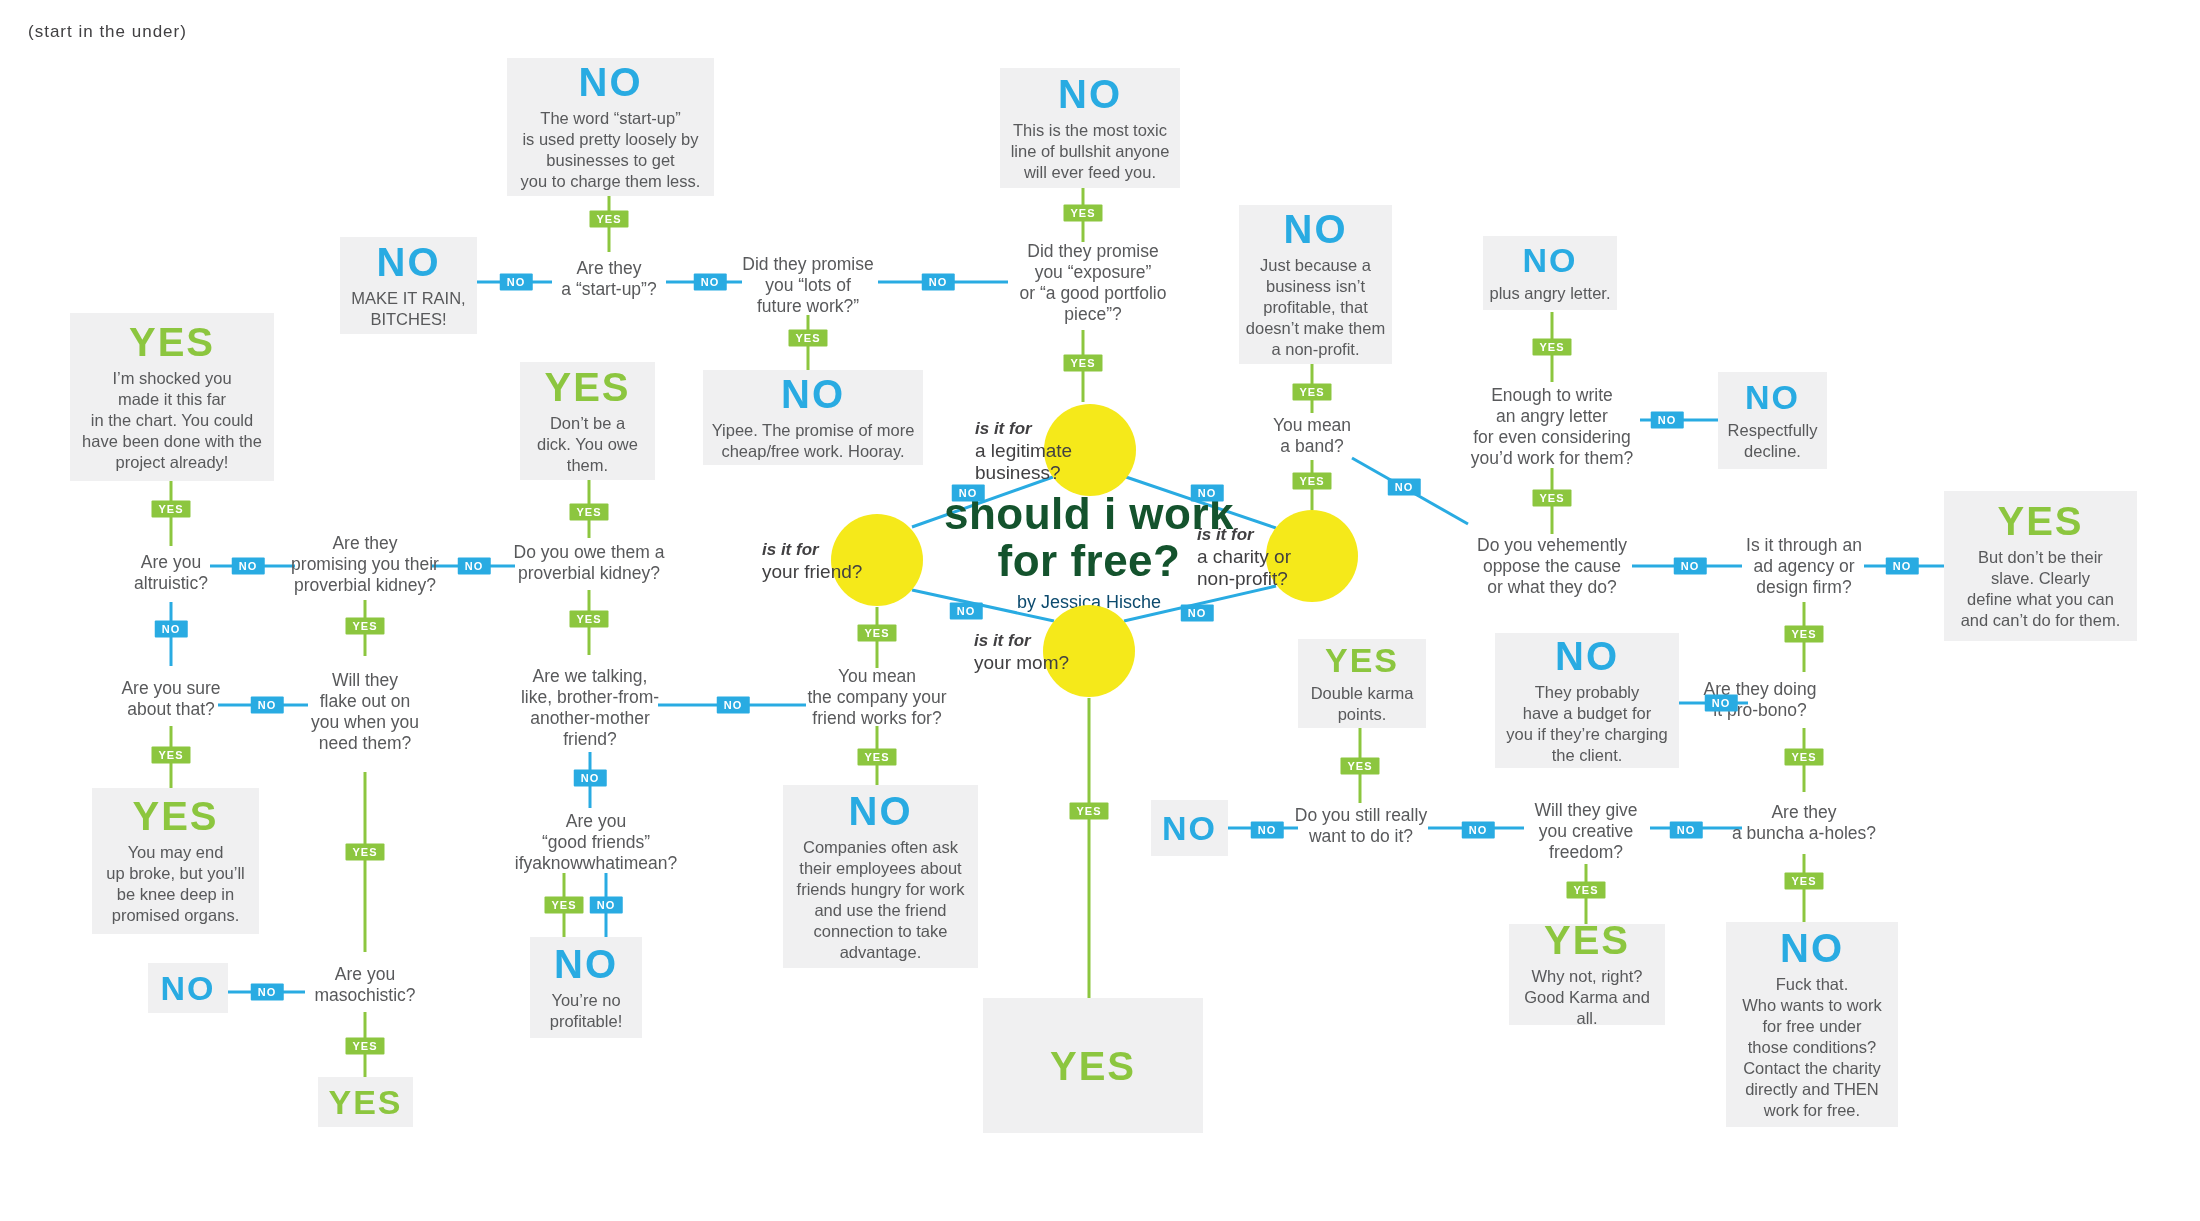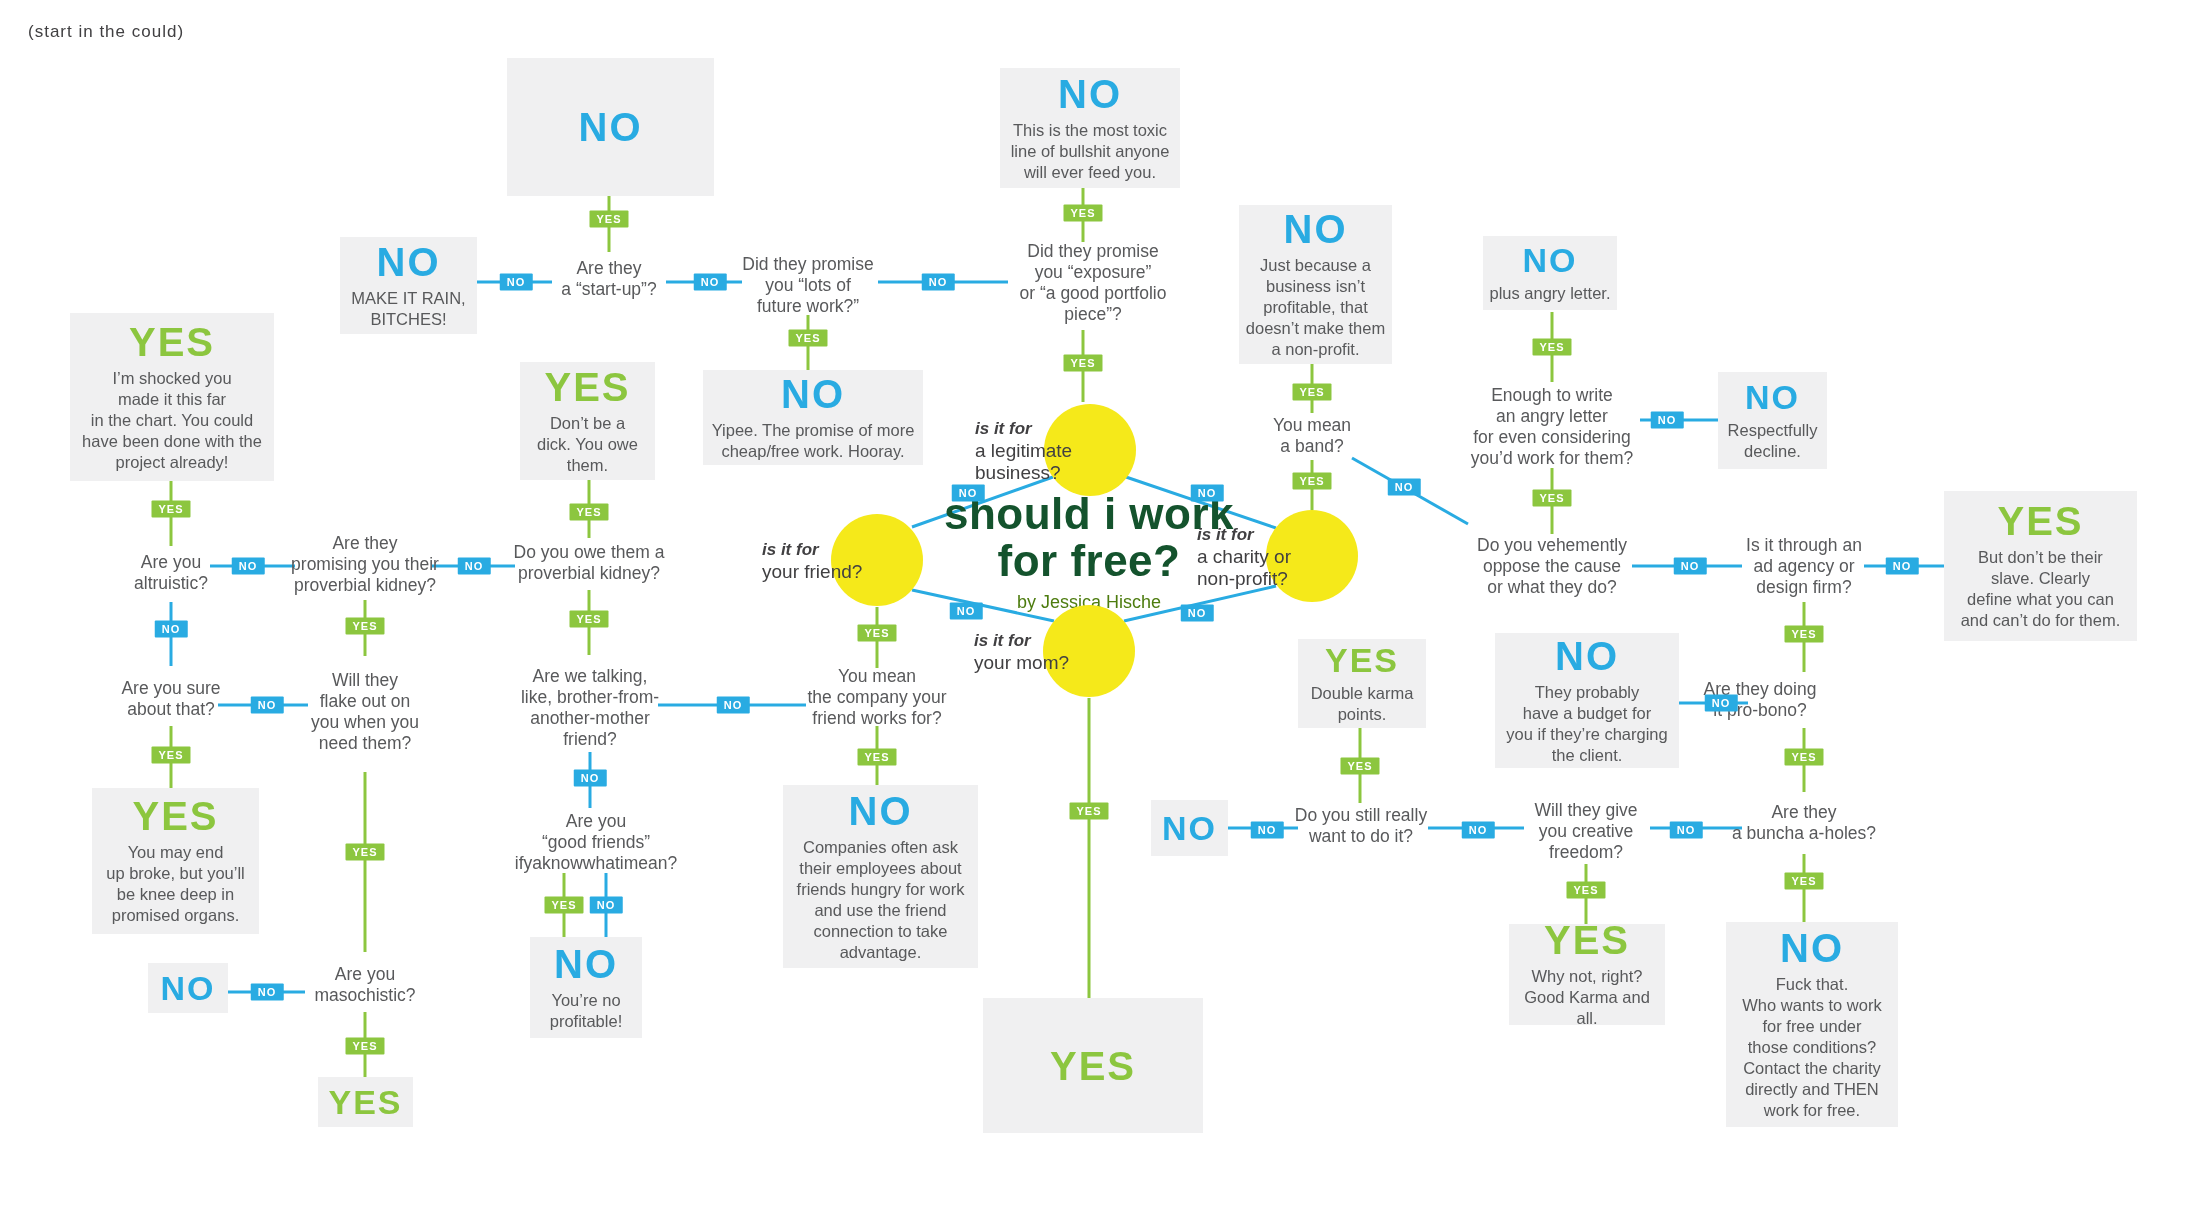--- a/index.html
+++ b/index.html
@@ -47,21 +47,21 @@
     padding:3px 7px;line-height:1;border-radius:1px;
   }
   .badge.yes{background:#8cc63f;}
   .badge.no{background:#29abe2;}
 
   .title{
     position:absolute;left:1089px;top:551px;transform:translate(-50%,-50%);
     text-align:center;width:500px;
   }
   .title-main{font-size:44px;line-height:47px;font-weight:bold;color:#14532d;letter-spacing:0.5px;}
-  .title-by{font-size:18px;color:#4d7c0f;margin-top:8px;}
+  .title-by{font-size:18px;color:#0c4a6e;margin-top:8px;}
 </style>
 </head>
 <body>
 
 <div id="stage">
 
   <svg id="wires">
 
     <line class="ln-g" x1="171" y1="481" x2="171" y2="546"></line>
     <line class="ln-g" x1="365" y1="600" x2="365" y2="656"></line>
@@ -106,21 +106,21 @@
     <line class="ln-b" x1="1228" y1="828" x2="1298" y2="828"></line>
     <line class="ln-b" x1="1428" y1="828" x2="1524" y2="828"></line>
     <line class="ln-b" x1="1650" y1="828" x2="1742" y2="828"></line>
     <line class="ln-b" x1="912" y1="527" x2="1053" y2="477"></line>
     <line class="ln-b" x1="1126" y1="477" x2="1276" y2="528"></line>
     <line class="ln-b" x1="912" y1="590" x2="1054" y2="621"></line>
     <line class="ln-b" x1="1124" y1="621" x2="1276" y2="586"></line>
     <line class="ln-b" x1="1352" y1="458" x2="1468" y2="524"></line>
   </svg>
 
-  <div class="hint">(start in the could)</div>
+  <div class="hint">(start in the under)</div>
 
   <div class="title">
     <div class="title-main" style="white-space:pre-line">should i work
 for free?</div>
     <div class="title-by">by Jessica Hische</div>
   </div>
 
   <div class="circle" style="left:1090px;top:450px">
     <div class="circle-text"><span class="circle-prefix">is it for</span><br><span style="white-space:pre-line">a legitimate
 business?</span></div>
@@ -215,20 +215,24 @@
     <div class="box-title yes" style="font-size:34px">YES</div>
 
   </div>
   <div class="box" style="left:340px;top:237px;width:137px;height:97px">
     <div class="box-title no">NO</div>
     <div class="box-body">MAKE IT RAIN,
 BITCHES!</div>
   </div>
   <div class="box" style="left:507px;top:58px;width:207px;height:138px">
     <div class="box-title no">NO</div>
+    <div class="box-body">The word “start-up”
+is used pretty loosely by
+businesses to get
+you to charge them less.</div>
   </div>
   <div class="box" style="left:520px;top:362px;width:135px;height:118px">
     <div class="box-title yes">YES</div>
     <div class="box-body">Don’t be a
 dick. You owe
 them.</div>
   </div>
   <div class="box" style="left:530px;top:937px;width:112px;height:101px">
     <div class="box-title no">NO</div>
     <div class="box-body">You’re no

